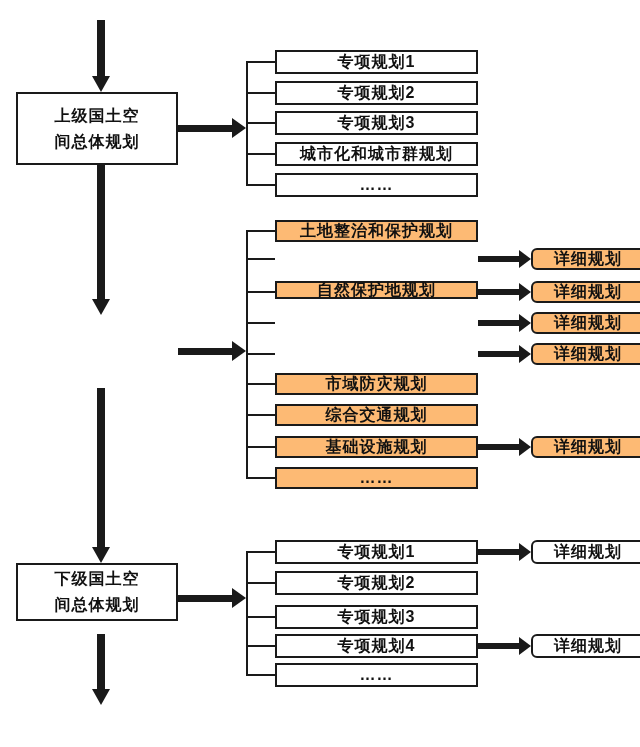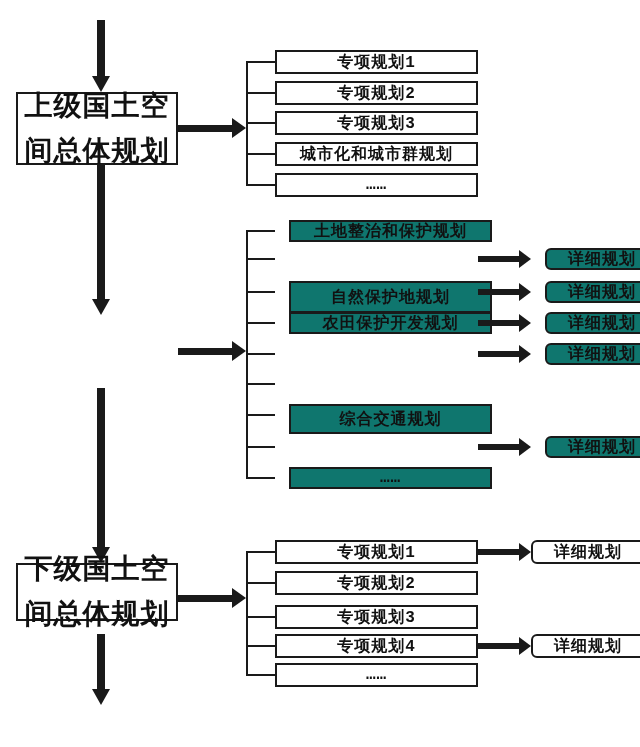--- a/index.html
+++ b/index.html
@@ -6,23 +6,23 @@
   #canvas {
     position:relative; width:640px; height:747px; background:#ffffff;
     font-family:"Liberation Sans", sans-serif; color:#111; overflow:hidden;
   }
   .box {
     position:absolute; box-sizing:border-box;
     border:2px solid #1a1a1a; background:#ffffff;
     display:flex; align-items:center; justify-content:center;
     font-weight:bold; text-align:center;
   }
-  .gray { background:#0f766e;margin-left:14px; }
-  .main-box { left:16px; width:162px; font-size:28px; line-height:1.6; white-space:pre-line; letter-spacing:1px; }
-  .plan-box { left:275px; width:203px; font-size:16px; letter-spacing:1px;font-family:Liberation Mono, monospace; }
+  .gray { background:#fdba74; }
+  .main-box { left:16px; width:162px; font-size:16px; line-height:1.6; white-space:pre-line; letter-spacing:1px; }
+  .plan-box { left:275px; width:203px; font-size:16px; letter-spacing:1px; }
   .detail-box { left:531px; width:114px; font-size:16px; letter-spacing:1px;border-radius:6px; }
   
   .vshaft { position:absolute; left:97px; width:8px; background:#1a1a1a; }
   .vhead  { position:absolute; left:92px; width:0; height:0;
             border-left:9px solid transparent; border-right:9px solid transparent;
             border-top:16px solid #1a1a1a; }
   
   .hshaft { position:absolute; height:7px; background:#1a1a1a; left:178px; width:54px; }
   .hhead  { position:absolute; left:232px; width:0; height:0;
             border-top:10px solid transparent; border-bottom:10px solid transparent;
@@ -85,23 +85,24 @@
   <div class="stub" style="top:258px"></div>
   <div class="stub" style="top:291px"></div>
   <div class="stub" style="top:322px"></div>
   <div class="stub" style="top:353px"></div>
   <div class="stub" style="top:383px"></div>
   <div class="stub" style="top:414px"></div>
   <div class="stub" style="top:446px"></div>
   <div class="stub" style="top:477px"></div>
 
   <div class="box plan-box gray" style="top:220px;height:22px">土地整治和保护规划</div>
-  <div class="box plan-box gray" style="top:281px;height:32px">自然保护地规划</div>
-  <div class="box plan-box gray" style="top:312px;height:22px">农田保护开发规划</div>
-  <div class="box plan-box gray" style="top:404px;height:30px">综合交通规划</div>
+  <div class="box plan-box gray" style="top:281px;height:18px">自然保护地规划</div>
+  <div class="box plan-box gray" style="top:373px;height:22px">市域防灾规划</div>
+  <div class="box plan-box gray" style="top:404px;height:22px">综合交通规划</div>
+  <div class="box plan-box gray" style="top:436px;height:22px">基础设施规划</div>
   <div class="box plan-box gray" style="top:467px;height:22px">……</div>
 
   <div class="dshaft" style="top:256px"></div>
   <div class="dhead" style="top:250px"></div>
   <div class="box detail-box gray" style="top:248px;height:22px">详细规划</div>
 
   <div class="dshaft" style="top:289px"></div>
   <div class="dhead" style="top:283px"></div>
   <div class="box detail-box gray" style="top:281px;height:22px">详细规划</div>
 

